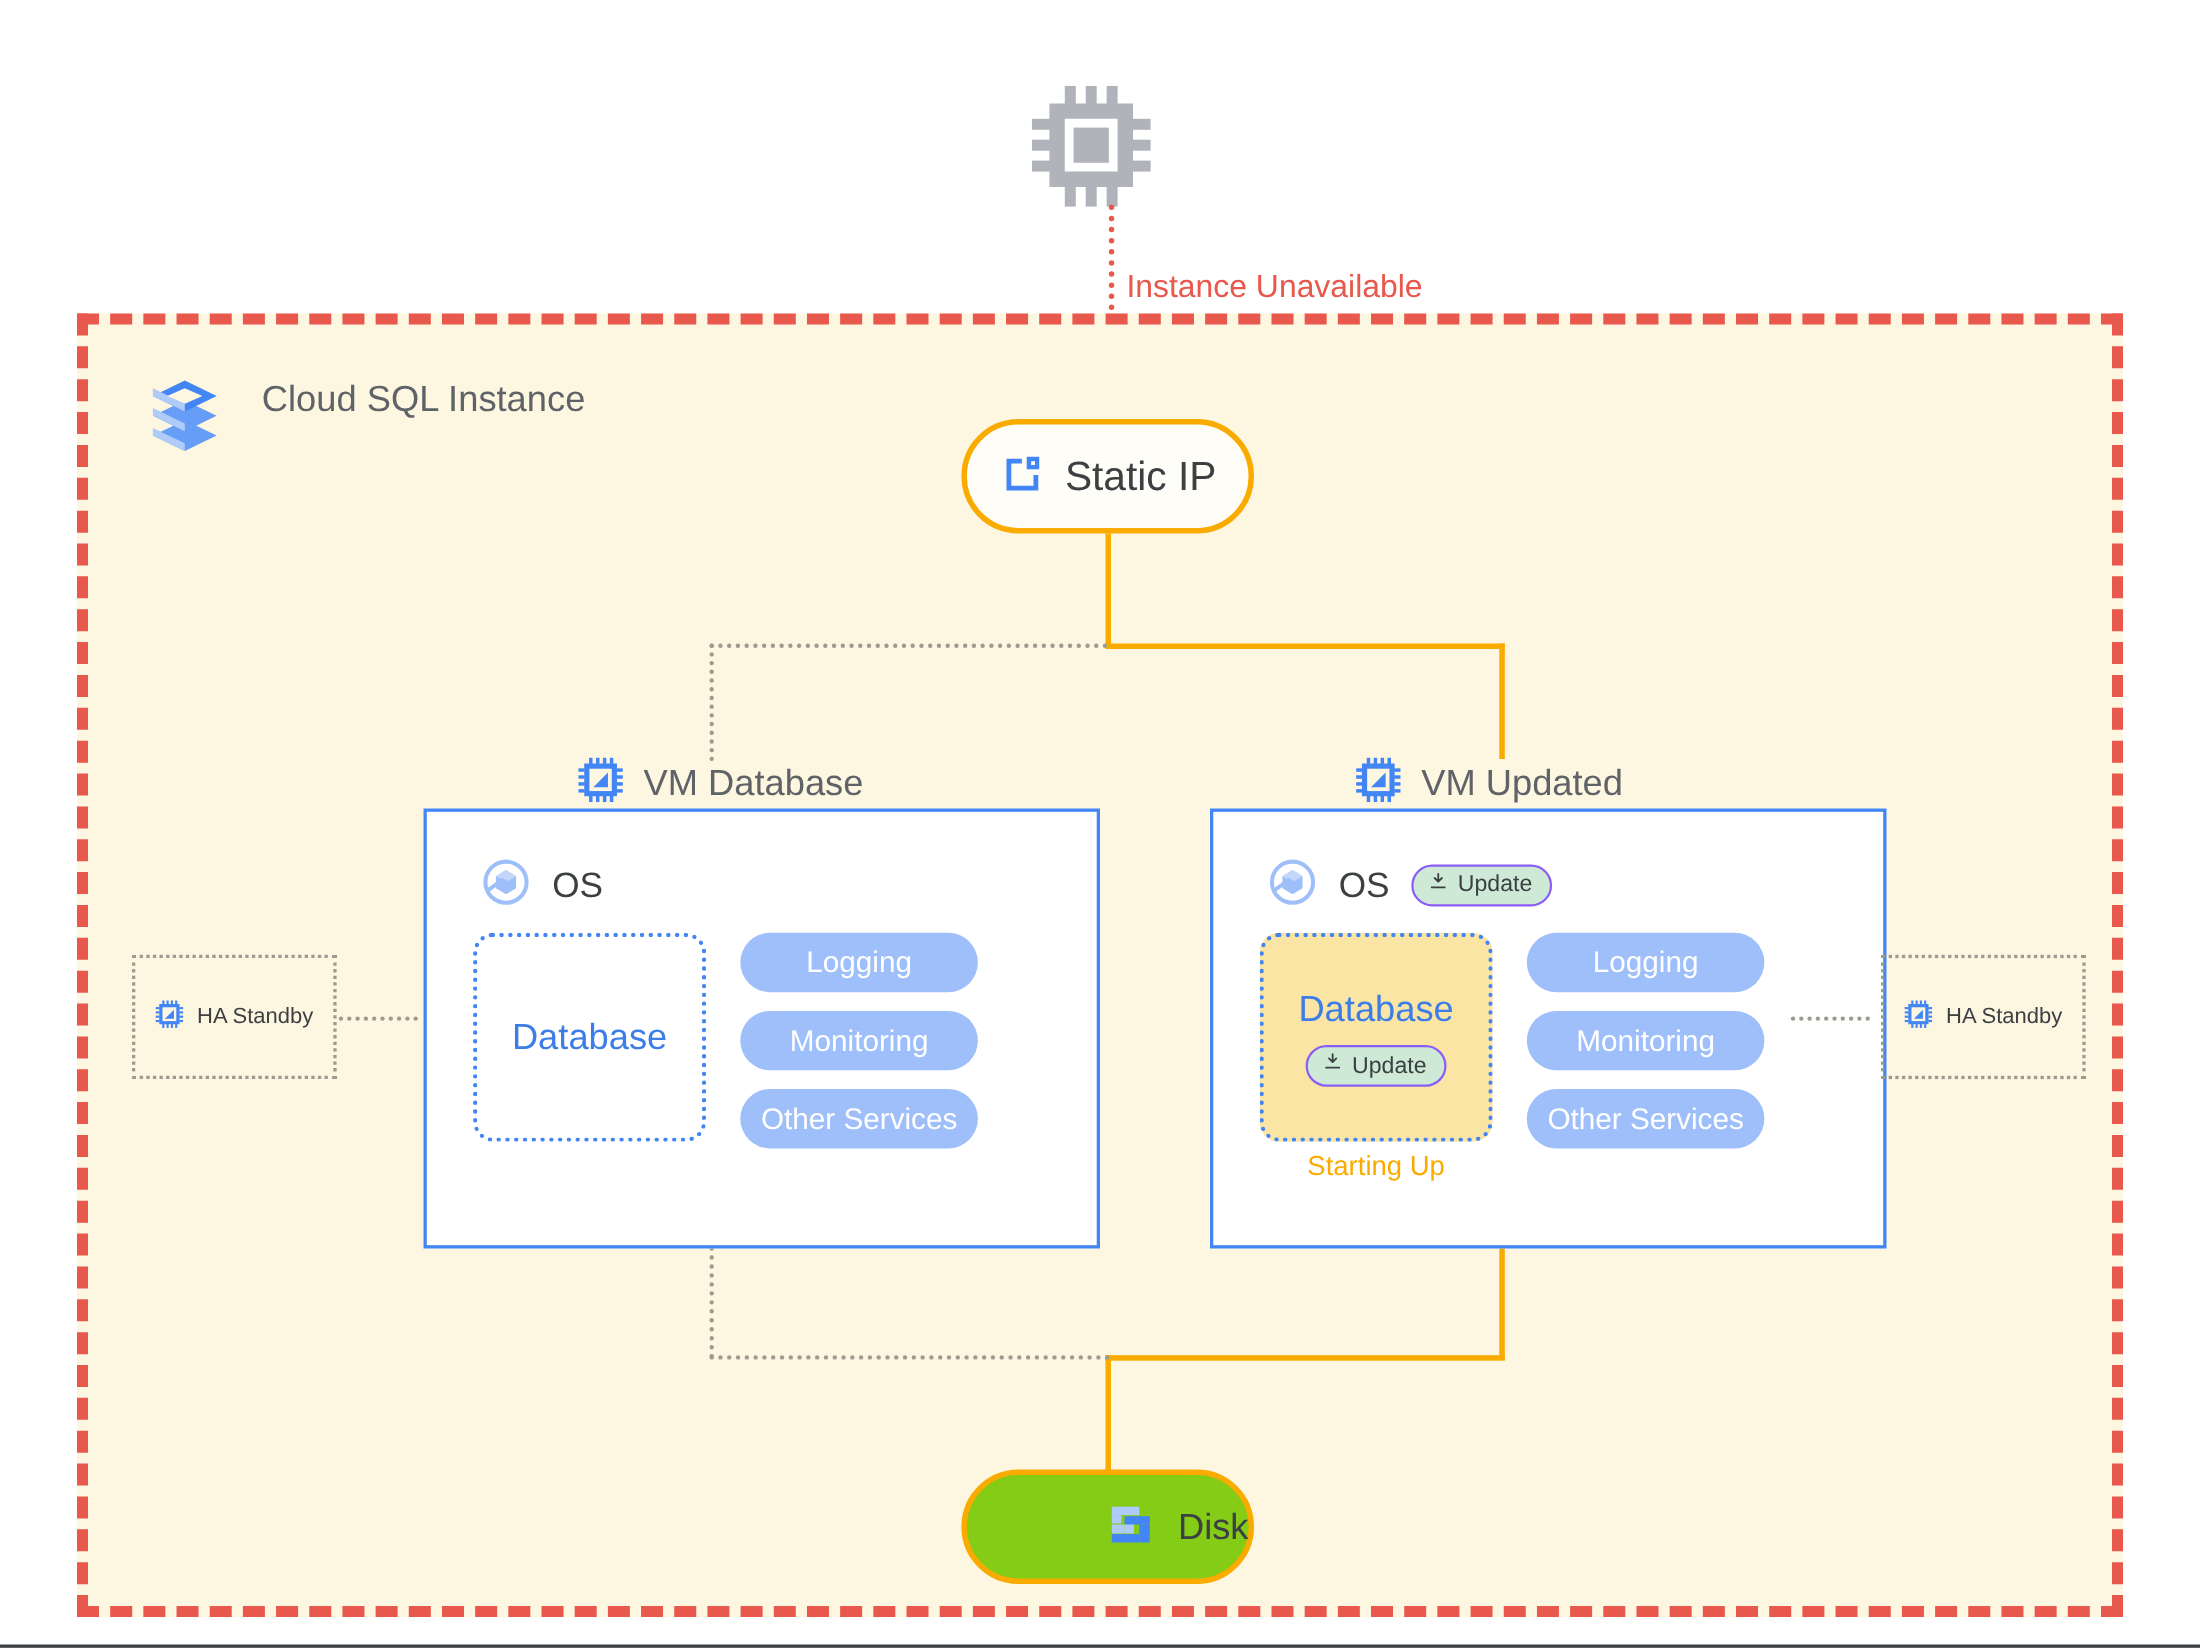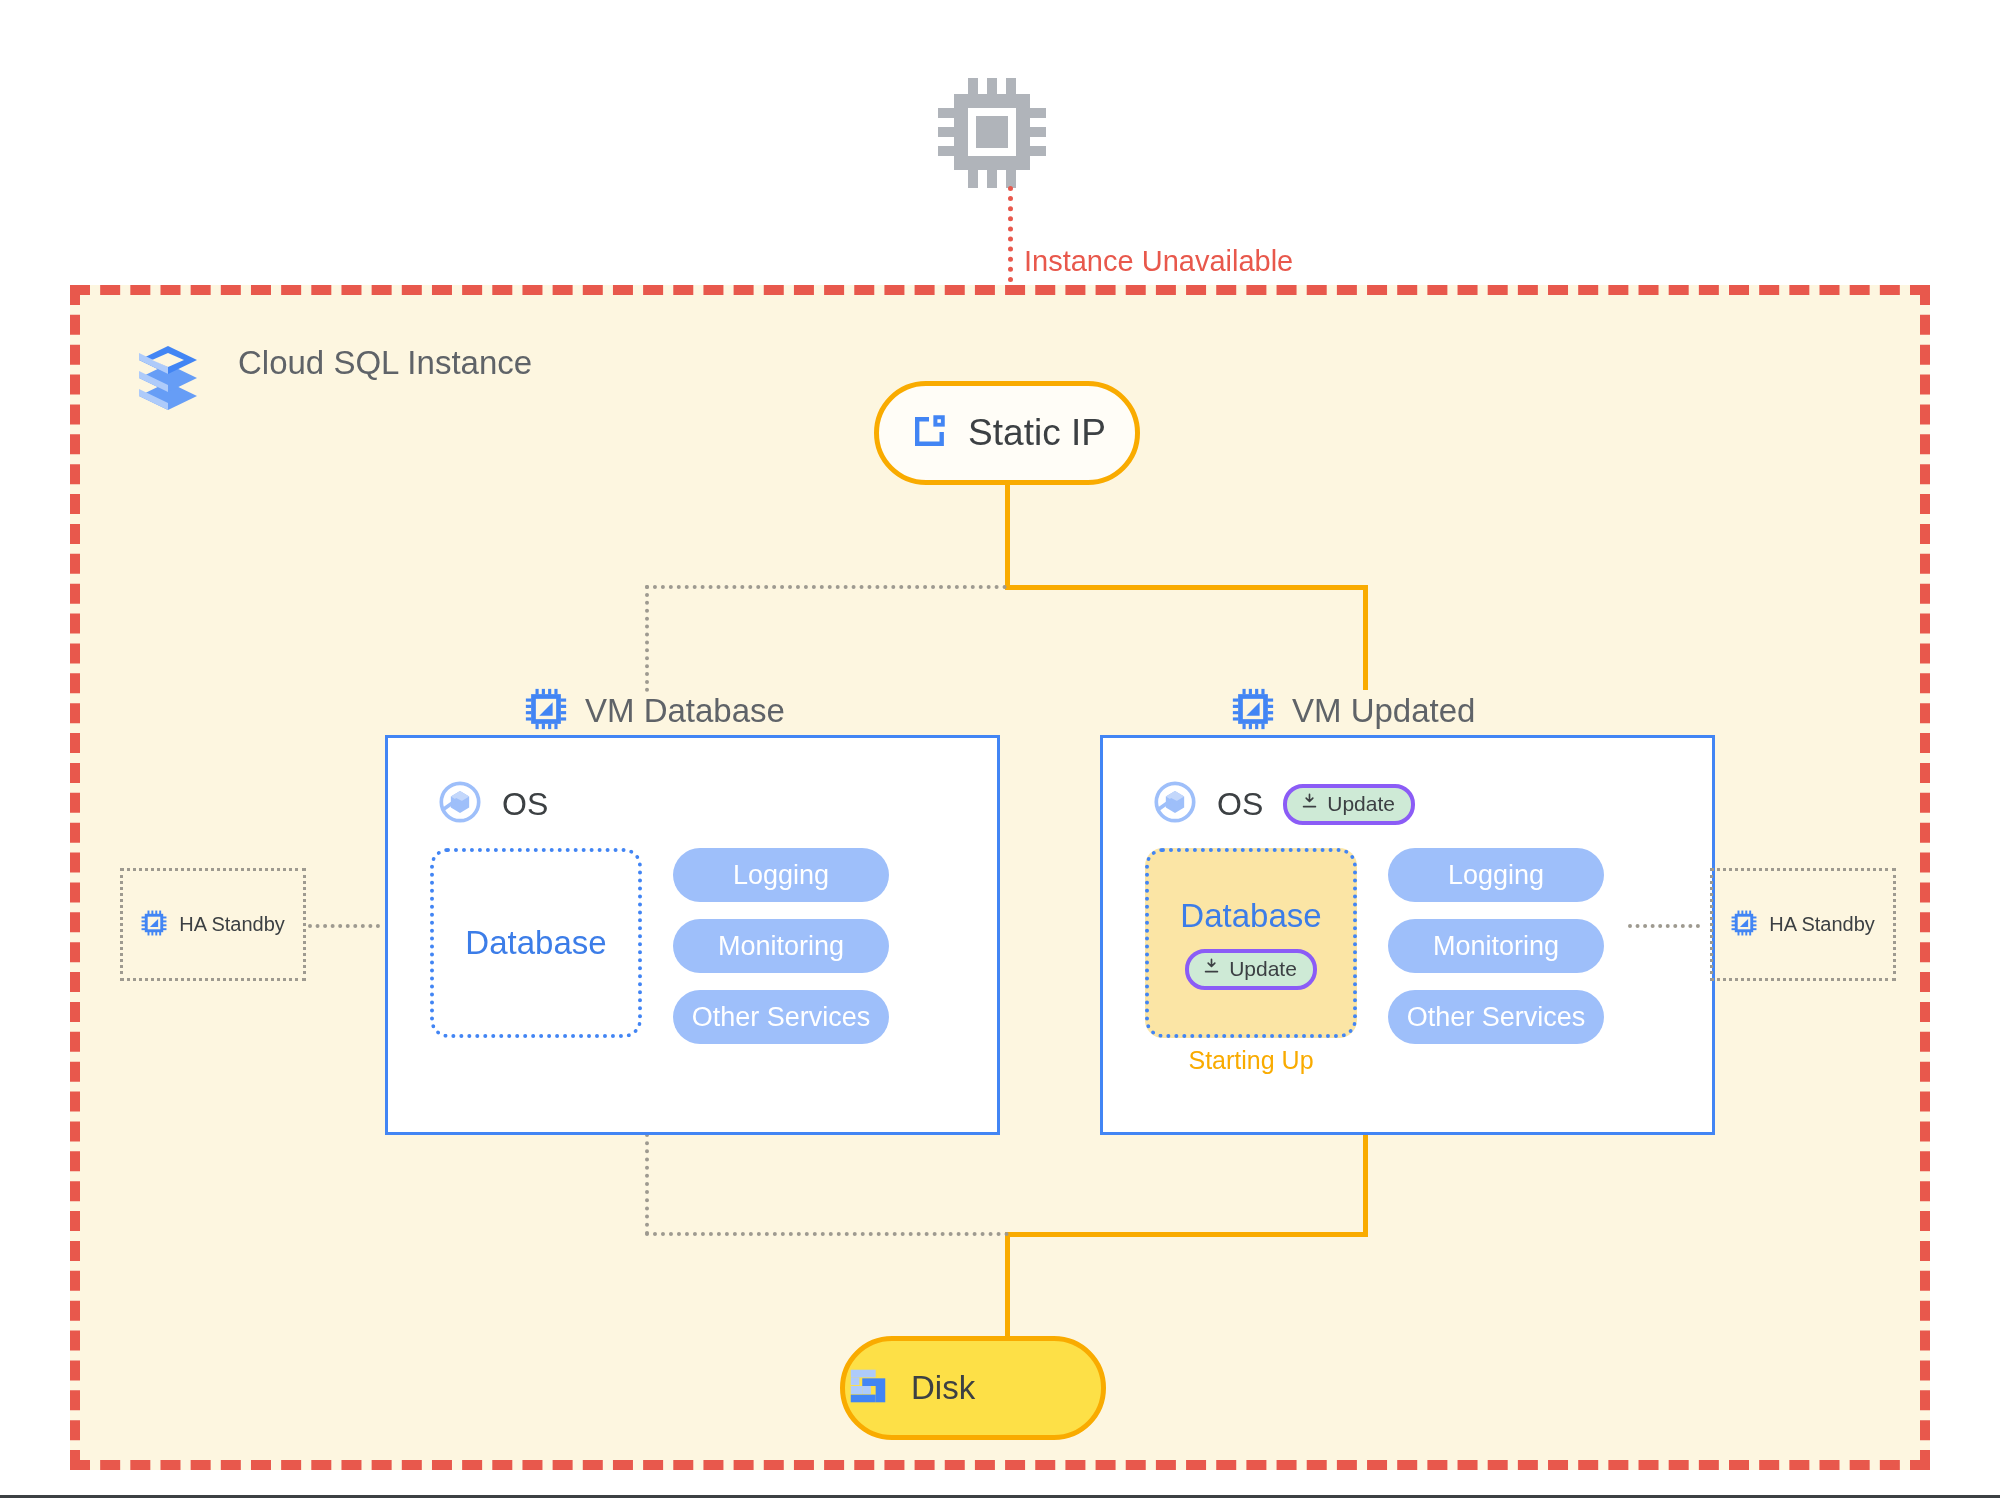--- a/index.html
+++ b/index.html
@@ -101,21 +101,21 @@
   #vm-updated-panel  { left: 1100px; top: 735px; }
 
   .os-row {
     position: absolute; left: 50px; top: 42px;
     display: flex; align-items: center; gap: 20px;
   }
   .os-row .label { font-size: 32px; color: #3c4043; }
 
   .update-badge {
     display: inline-flex; align-items: center; gap: 8px;
-    background: #ceead6; border: 4px solid #8b5cf6; border-radius: 20px;
+    background: #ceead6; border: 2px solid #8b5cf6; border-radius: 20px;
     padding: 4px 16px 5px 13px;
     font-size: 21px; color: #3c4043; white-space: nowrap;
   }
 
   
   .db-box {
     position: absolute; left: 42px; top: 110px;
     width: 212px; height: 190px;
     border: 4px dotted #4285f4; border-radius: 18px;
     display: flex; flex-direction: column; align-items: center; justify-content: center;
@@ -153,24 +153,24 @@
   #ha-right { left: 1710px; }
   .ha-link {
     position: absolute; top: 924px; height: 0; width: 72px;
     border-top: 4px dotted #9e9a90;
   }
   #ha-link-left  { left: 308px; }
   #ha-link-right { left: 1628px; }
 
   
   #disk {
-    position: absolute; left: 840px; top: 1336px;
+    position: absolute; left: 874px; top: 1336px;
     width: 266px; height: 104px;
-    background: #fde047; border: 5px solid #f9ab00; border-radius: 52px;
-    display: flex; align-items: center; justify-content: flex-start; gap: 20px;
+    background: #84cc16; border: 5px solid #f9ab00; border-radius: 52px;
+    display: flex; align-items: center; justify-content: flex-end; gap: 20px;
   }
   #disk .label { font-size: 33px; color: #3c4043; }
 
   #bottom-rule {
     position: absolute; left: 0; top: 1495px; width: 2000px; height: 3px;
     background: #3c4043;
   }
 </style>
 </head>
 <body>

